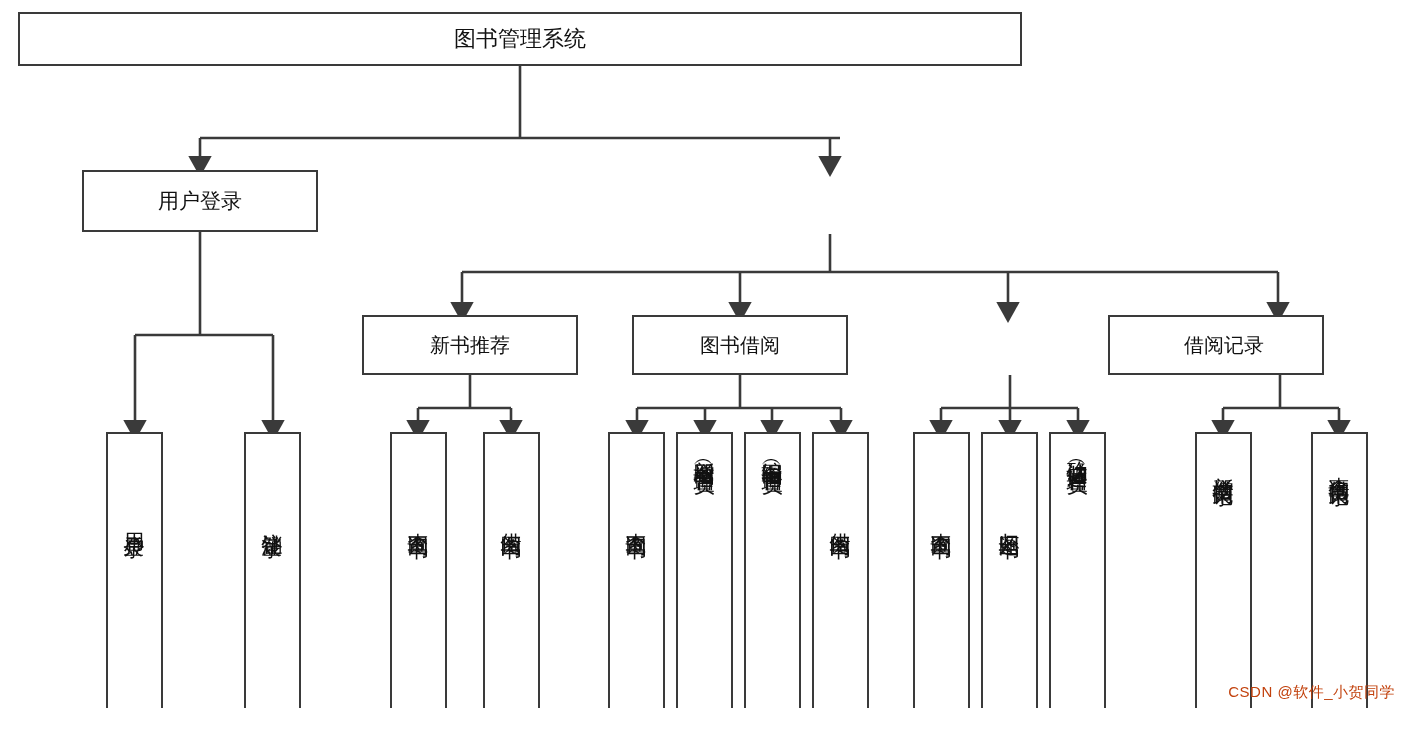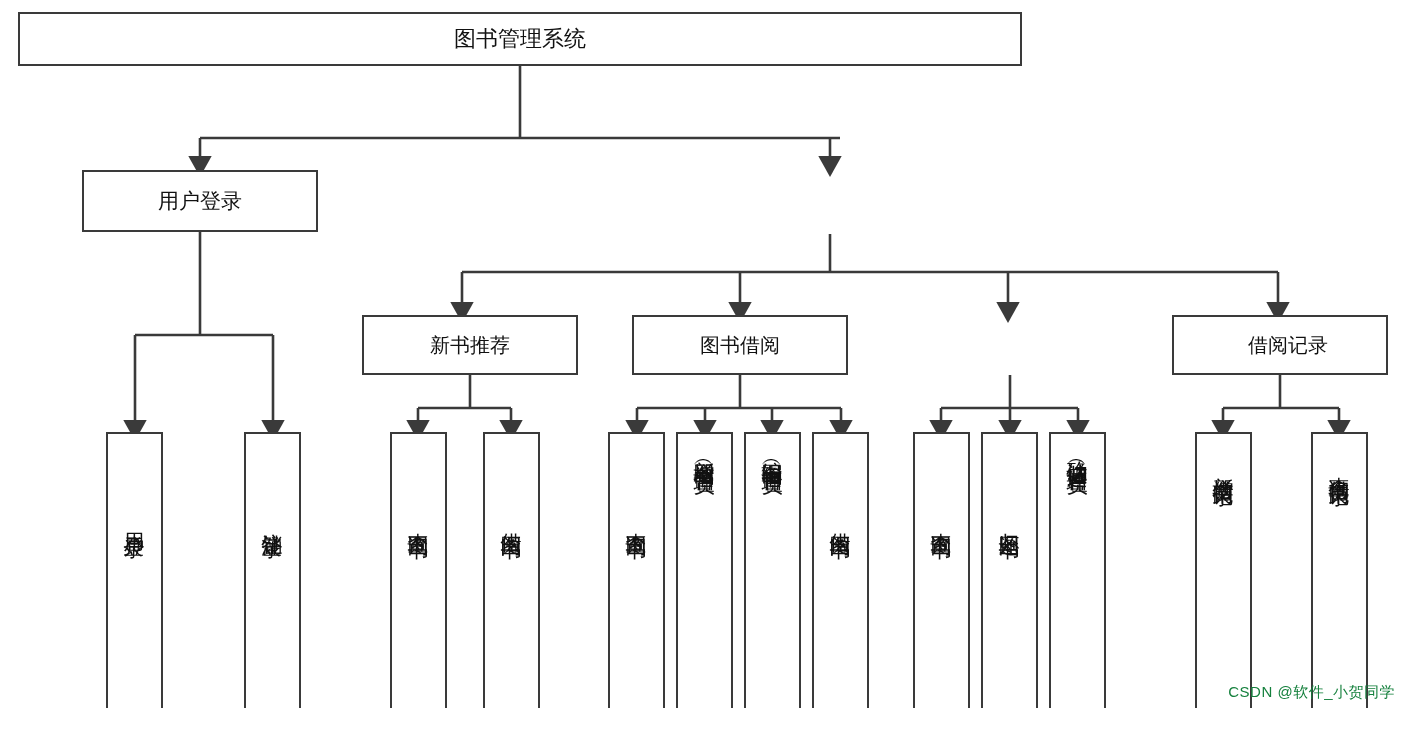--- a/index.html
+++ b/index.html
@@ -66,21 +66,21 @@
     margin-top: 76px;
   }
   .leaf.tall .vtext {
     margin-top: 4px;
   }
   #watermark {
     position: absolute;
     right: 10px;
     bottom: 6px;
     font-size: 15px;
-    color: #15803d;
+    color: #c2410c;
     letter-spacing: 0.5px;
     white-space: nowrap;
     margin-top: 10px;
   }
 </style>
 </head>
 <body>
 
 <div id="canvas">
 
@@ -133,21 +133,21 @@
       <path d="M1339,408 L1339,424" marker-end="url(#arrow)"></path>
     </g>
   </svg>
 
   <div class="node root">图书管理系统</div>
 
   <div class="node lvl2" style="left:82px; top:170px; width:236px;">用户登录</div>
 
   <div class="node lvl3" style="left:362px; top:315px; width:216px;">新书推荐</div>
   <div class="node lvl3" style="left:632px; top:315px; width:216px;">图书借阅</div>
-  <div class="node lvl3" style="left:1172px; top:315px; width:216px;padding-left:16px;">借阅记录</div>
+  <div class="node lvl3" style="left:1108px; top:315px; width:216px;padding-left:16px;">借阅记录</div>
 
   <div class="node leaf mid" style="left:106px;">
     <span class="vtext">用户登录</span>
   </div>
   <div class="node leaf mid" style="left:244px;">
     <span class="vtext">注销登录</span>
   </div>
 
   <div class="node leaf mid" style="left:390px;">
     <span class="vtext">查询图书</span>

